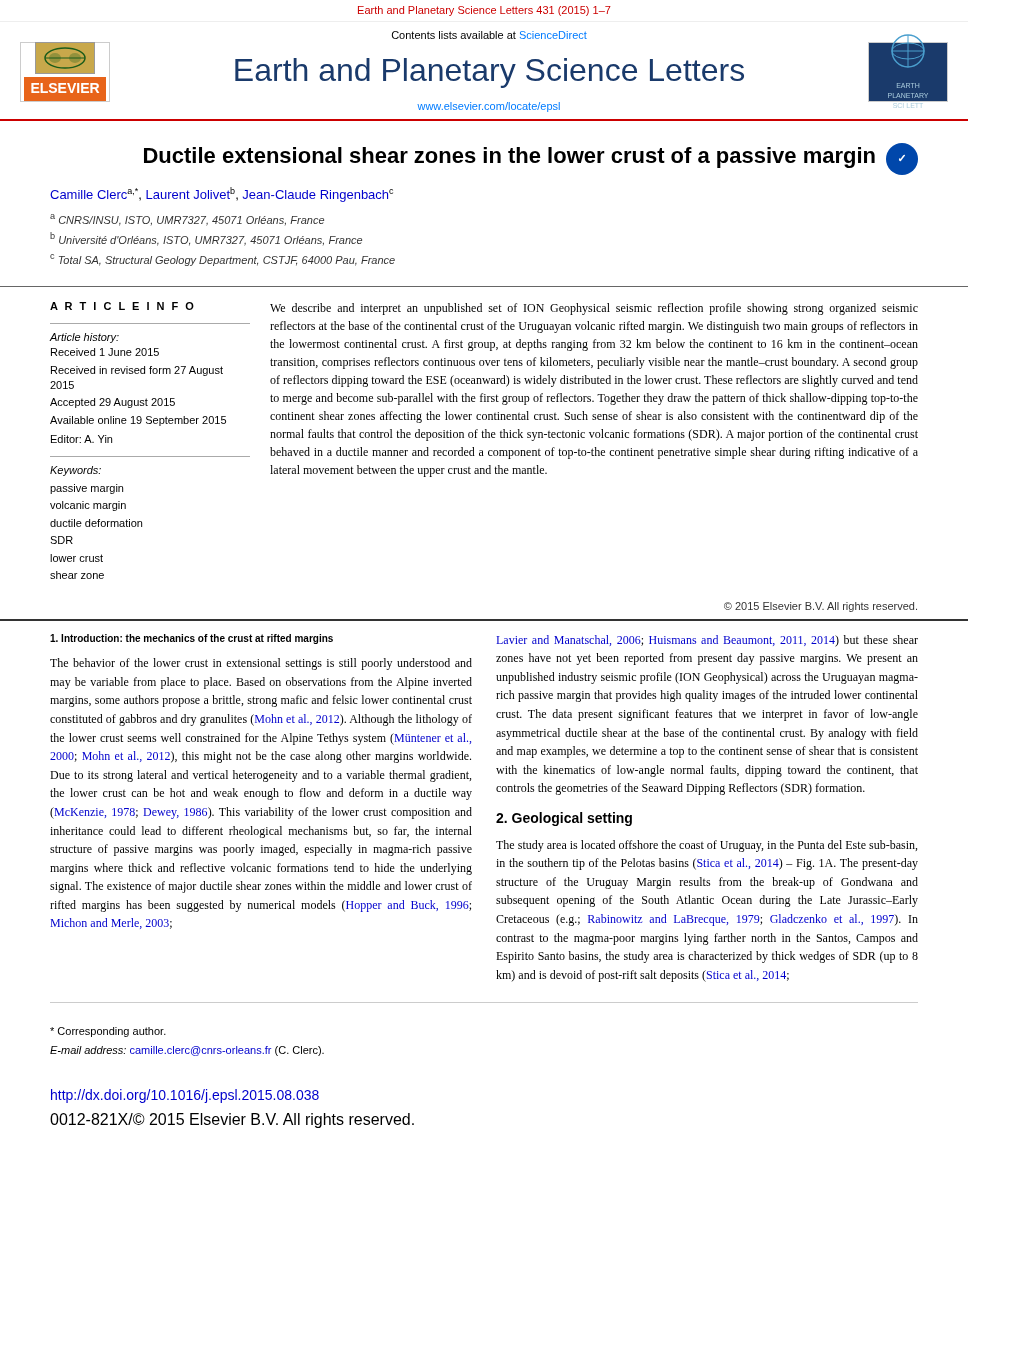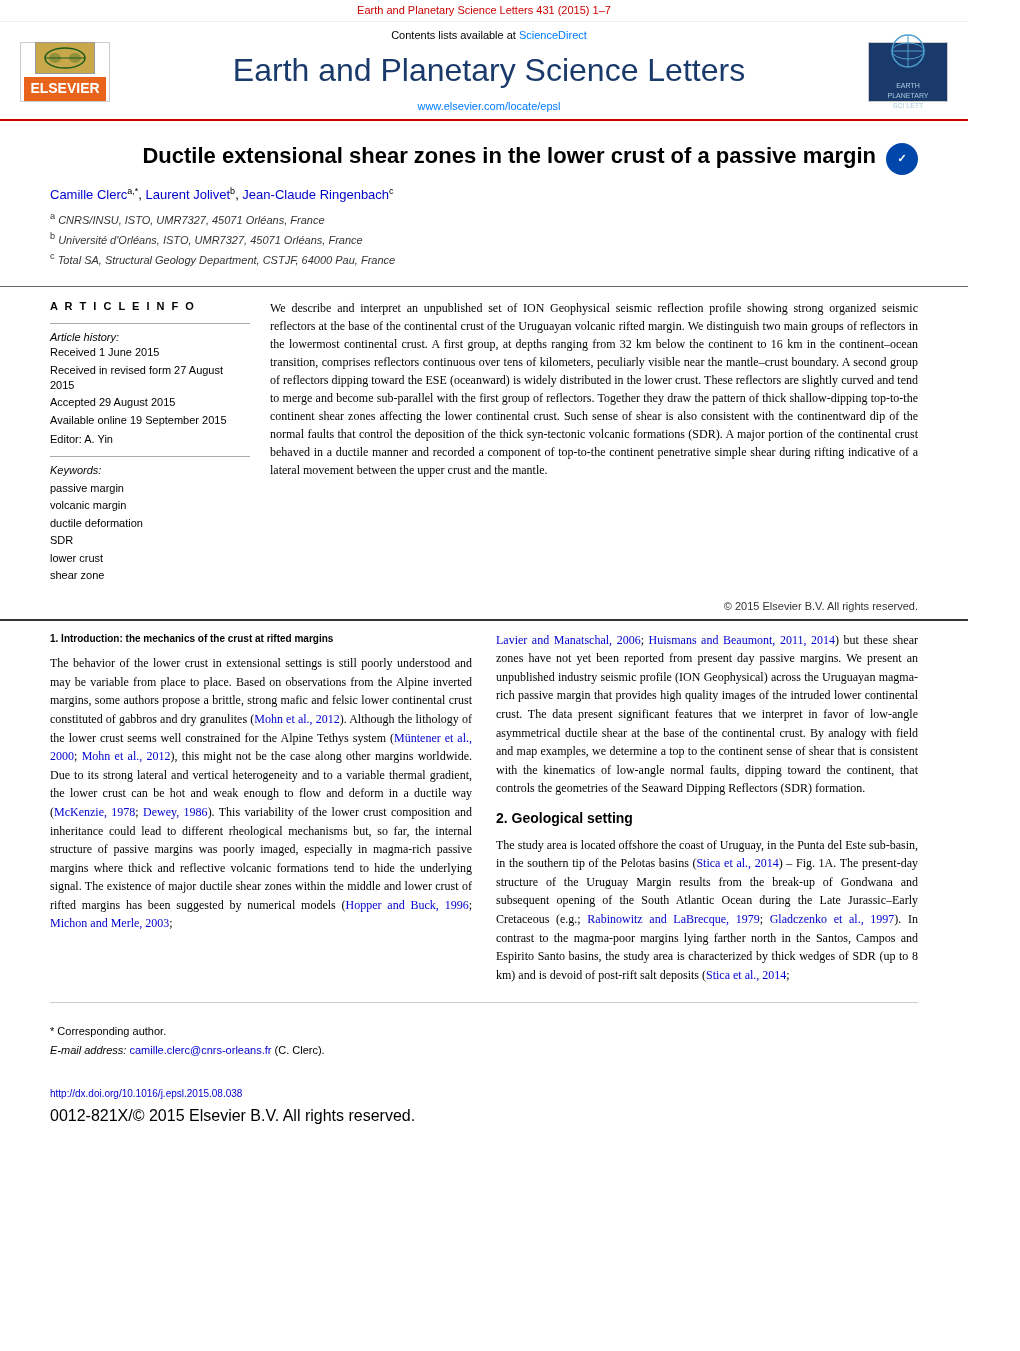--- a/index.html
+++ b/index.html
@@ -238,21 +238,21 @@
     .cite-link {
       color: #0000cc;
     }
     .footnote-line {
       font-size: 11px;
       font-family: Arial, sans-serif;
       margin-bottom: 3px;
     }
     .doi-link {
       color: #0000cc;
-      font-size: 10px;
+      font-size: 14px;
     }
     .issn-line {
       font-size: 16px;
       font-family: Arial, sans-serif;
     }
     .corresponding-block {
       font-size: 11px;
       font-family: Arial, sans-serif;
       padding: 21px 0;
       border-top: 1px solid #ccc;

